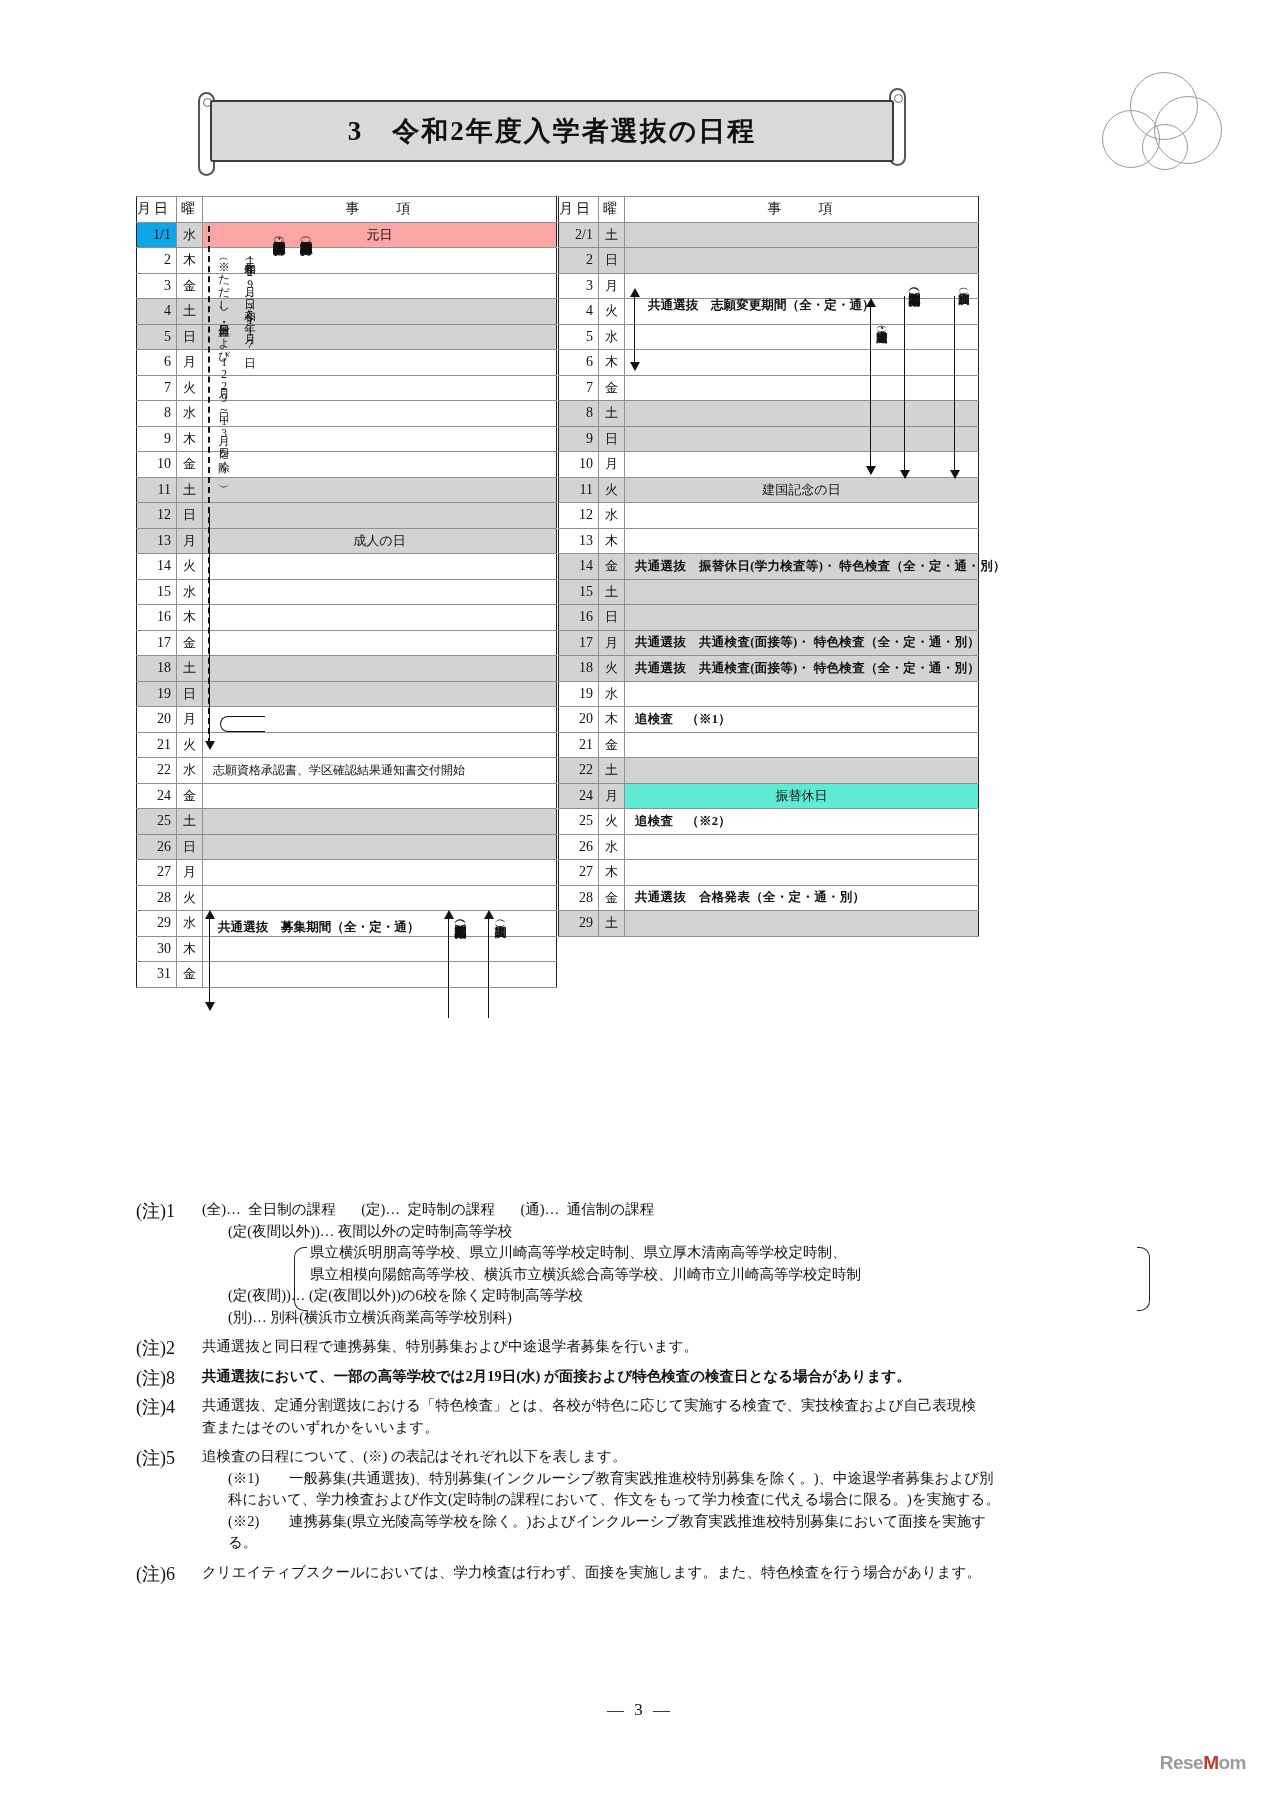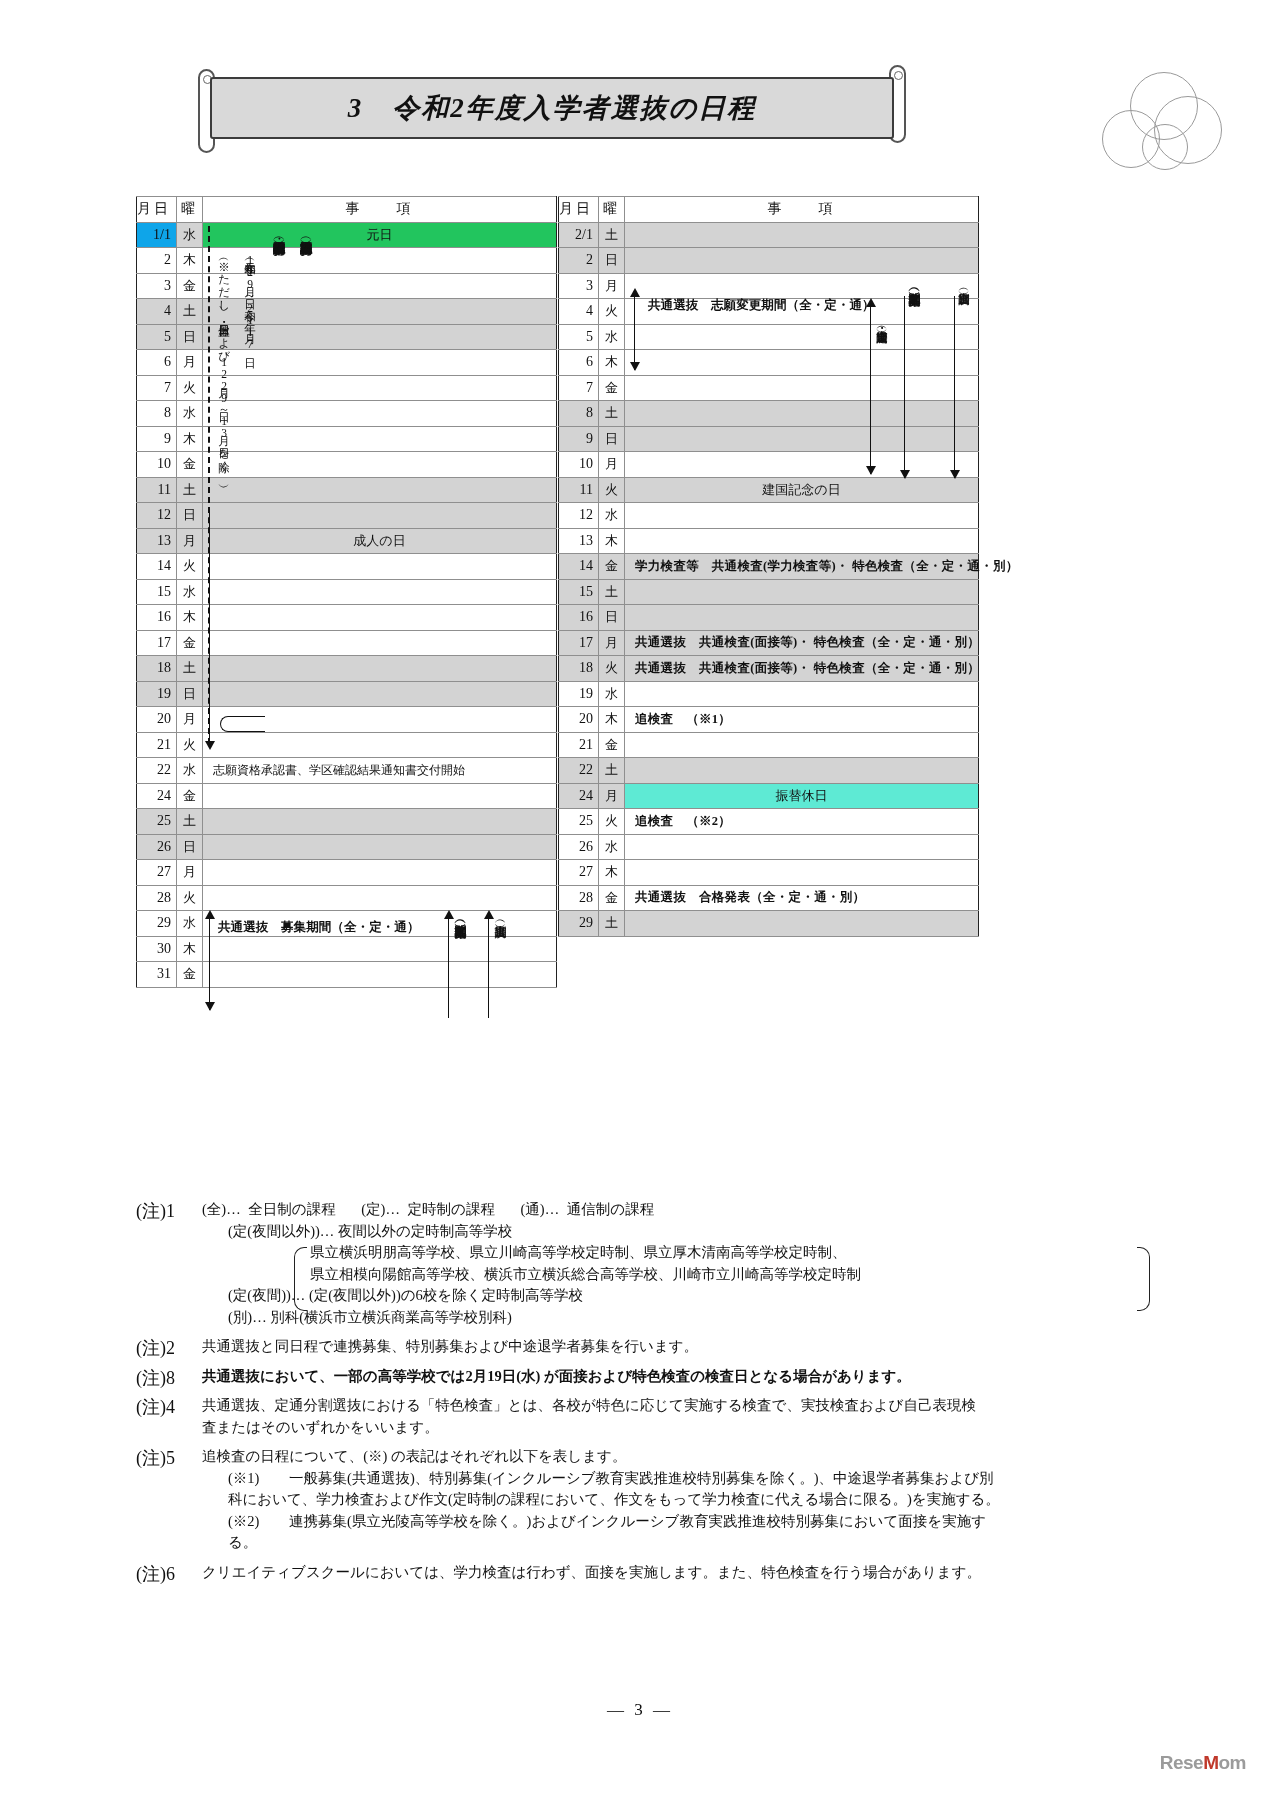--- a/index.html
+++ b/index.html
@@ -13,24 +13,23 @@
     position: relative;
     font-family: "Liberation Serif", "DejaVu Serif", serif;
     color: #111;
     overflow: hidden;
   }
 
   
   .banner-wrap {
     position: absolute;
     left: 196px;
-    top: 69px;
+    top: 92px;
     width: 712px;
     height: 82px;
-    font-style: italic;
   }
   .banner-box {
     position: absolute;
     left: 14px;
     top: 8px;
     right: 14px;
     bottom: 12px;
     background: #d9d9d9;
     border: 2px solid #3c3c3c;
     border-radius: 3px;
@@ -274,21 +273,21 @@
         <td class="col-w">曜</td>
         <td class="col-ev edge-r">事　　項</td>
         <td class="col-gap"></td>
         <td class="col-d edge-l">月日</td>
         <td class="col-w">曜</td>
         <td class="col-ev edge-r">事　　項</td>
       </tr>
     <tr>
           <td class="col-d edge-l" style="background: #0ea5e9;">1/1</td>
           <td class="col-w" style="background: rgb(211, 211, 211);">水</td>
-          <td class="col-ev edge-r" style="background: #22c55e;">
+          <td class="col-ev edge-r" style="background: #fca5a5;">
             <div class="ev center">元日</div>
           </td>
           <td class="col-gap"></td>
           <td class="col-d edge-l" style="background: rgb(211, 211, 211);">2/1</td>
           <td class="col-w" style="background: rgb(211, 211, 211);">土</td>
           <td class="col-ev edge-r" style="background: rgb(211, 211, 211);"></td>
         </tr>
         <tr>
           <td class="col-d edge-l">2</td>
           <td class="col-w">木</td>
@@ -402,21 +401,21 @@
           <td class="col-ev edge-r"></td>
         </tr>
         <tr>
           <td class="col-d edge-l">14</td>
           <td class="col-w">火</td>
           <td class="col-ev edge-r"></td>
           <td class="col-gap"></td>
           <td class="col-d edge-l" style="background: rgb(211, 211, 211);">14</td>
           <td class="col-w" style="background: rgb(211, 211, 211);">金</td>
           <td class="col-ev edge-r" style="background: rgb(211, 211, 211);">
-            <div class="ev bold">学力検査等　共通検査(学力検査等)・ 特色検査（全・定・通・別）</div>
+            <div class="ev bold">共通選抜　振替休日(学力検査等)・ 特色検査（全・定・通・別）</div>
           </td>
         </tr>
         <tr>
           <td class="col-d edge-l">15</td>
           <td class="col-w">水</td>
           <td class="col-ev edge-r"></td>
           <td class="col-gap"></td>
           <td class="col-d edge-l" style="background: rgb(211, 211, 211);">15</td>
           <td class="col-w" style="background: rgb(211, 211, 211);">土</td>
           <td class="col-ev edge-r" style="background: rgb(211, 211, 211);"></td>

